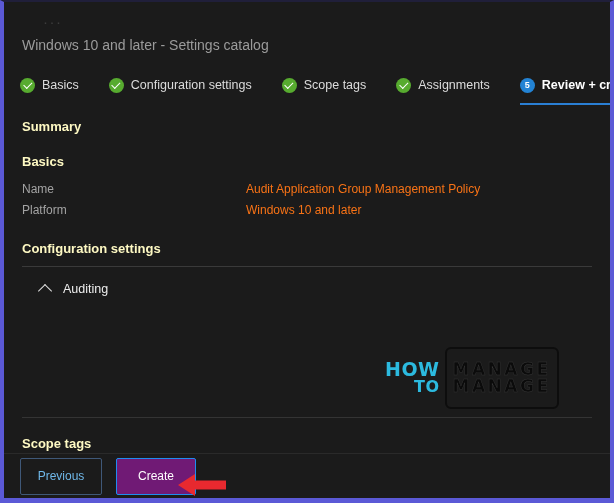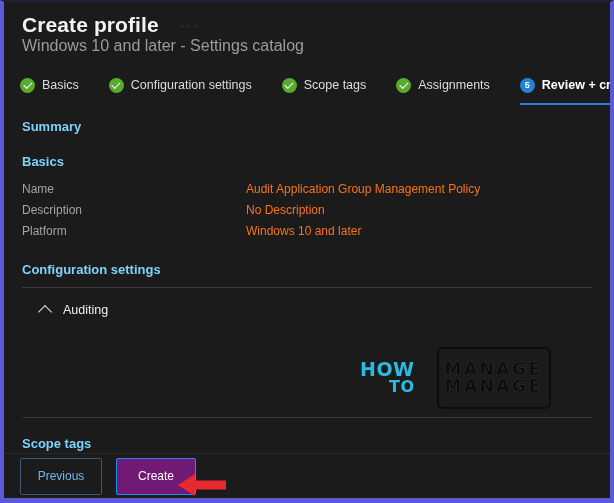--- a/index.html
+++ b/index.html
@@ -43,22 +43,22 @@
     margin-left: 18px;
     color: #3c3c3c;
     font-size: 15px;
     letter-spacing: 1.5px;
     line-height: 12px;
     padding: 4px 3px;
     cursor: pointer;
     user-select: none;
   }
   .subtitle {
-    margin-top: 0;
-    font-size: 16px;
+    margin-top: 6px;
+    font-size: 14px;
     color: #9b9b9b;
     line-height: 15px;
   }
 
   
   .steps {
     display: flex;
     align-items: center;
     margin-top: 16px;
     padding-left: 16px;
@@ -119,21 +119,21 @@
   }
 
   
   .body {
     padding: 0 18px;
     margin-top: 14px;
   }
   .section-head {
     font-size: 13px;
     font-weight: bold;
-    color: #7dd3fc;
+    color: #fef9c3;
     margin: 0 0 2px 0;
   }
   .sec-gap-sm { margin-top: 18px; }
   .sec-gap-md { margin-top: 20px; }
 
   .kv-table {
     margin-top: 10px;
   }
   .kv-row {
     display: flex;
@@ -210,27 +210,26 @@
   }
   .setting-value {
     font-size: 12px;
     color: #f0f0f0;
     line-height: 17px;
   }
 
   
   .watermark {
     position: absolute;
-    left: 356px;
+    left: 381px;
     top: 345px;
     display: flex;
     align-items: center;
     opacity: 0.92;
     pointer-events: none;
-    gap: 17px;
   }
   .wm-left {
     font-family: "DejaVu Sans", sans-serif;
     color: #2ec8f0;
     font-weight: bold;
     font-size: 19px;
     line-height: 17px;
     letter-spacing: 0.5px;
     text-align: center;
     margin-right: 5px;
@@ -313,21 +312,20 @@
     pointer-events: none;
   }
 </style>
 </head>
 <body>
 
 <div id="app">
 
   <div class="header">
     <div class="title-row">
-      <div class="page-title">Create profile</div>
       <div class="ellipsis-btn">···</div>
     </div>
     <div class="subtitle">Windows 10 and later - Settings catalog</div>
   </div>
 
   <div class="steps">
 
     <div class="step">
       <span class="step-badge done">
           <i class="chk"></i>
@@ -369,24 +367,20 @@
     <div class="section-head sec-gap-sm">Summary</div>
 
     <div class="section-head sec-gap-md">Basics</div>
 
     <div class="kv-table">
       <div class="kv-row">
         <div class="kv-key">Name</div>
         <div class="kv-val">Audit Application Group Management Policy</div>
       </div>
       <div class="kv-row">
-        <div class="kv-key">Description</div>
-        <div class="kv-val">No Description</div>
-      </div>
-      <div class="kv-row">
         <div class="kv-key">Platform</div>
         <div class="kv-val">Windows 10 and later</div>
       </div>
     </div>
 
     <div class="section-head sec-gap-md">Configuration settings</div>
 
     <div class="divider"></div>
 
     <div class="group-row">

